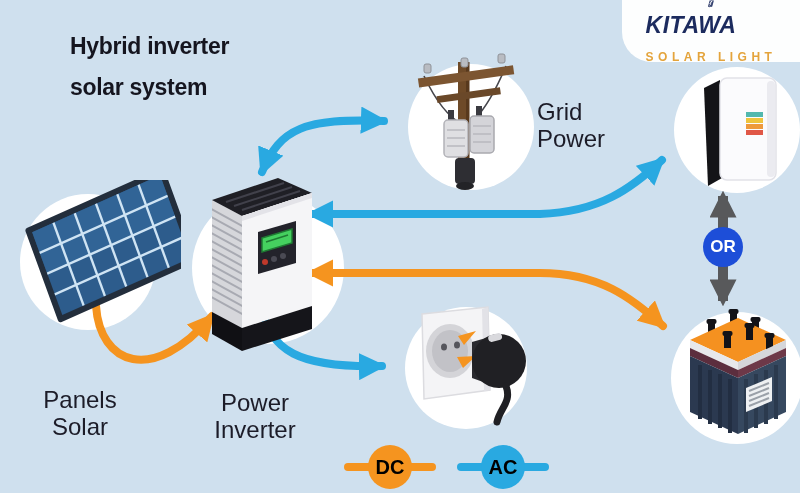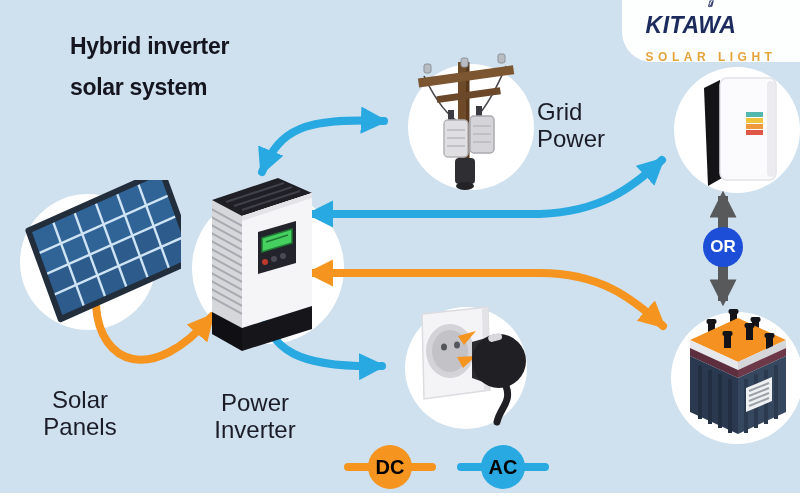--- a/index.html
+++ b/index.html
@@ -250,22 +250,22 @@
       <polygon points="18,5 25,5 14,20 18,20 8,34 12,21 8,21" fill="#ffffff"></polygon>
       <polygon points="6,36 9,36 7.5,41" fill="#1c2b5e"></polygon>
     </svg>
     <div>
       <div id="logo-text-brand">KITAWA</div>
       <div id="logo-text-tagline">SOLAR LIGHT</div>
     </div>
   </div>
 
   <div class="node-label centered" style="left:10px;top:386px;width:140px;">
+    <div>Panels</div>
     <div>Solar</div>
-    <div>Panels</div>
   </div>
   <div class="node-label centered" style="left:185px;top:389px;width:140px;">
     <div>Power</div>
     <div>Inverter</div>
   </div>
   <div class="node-label" style="left:537px;top:98px;">
     <div>Grid</div>
     <div>Power</div>
   </div>
 

